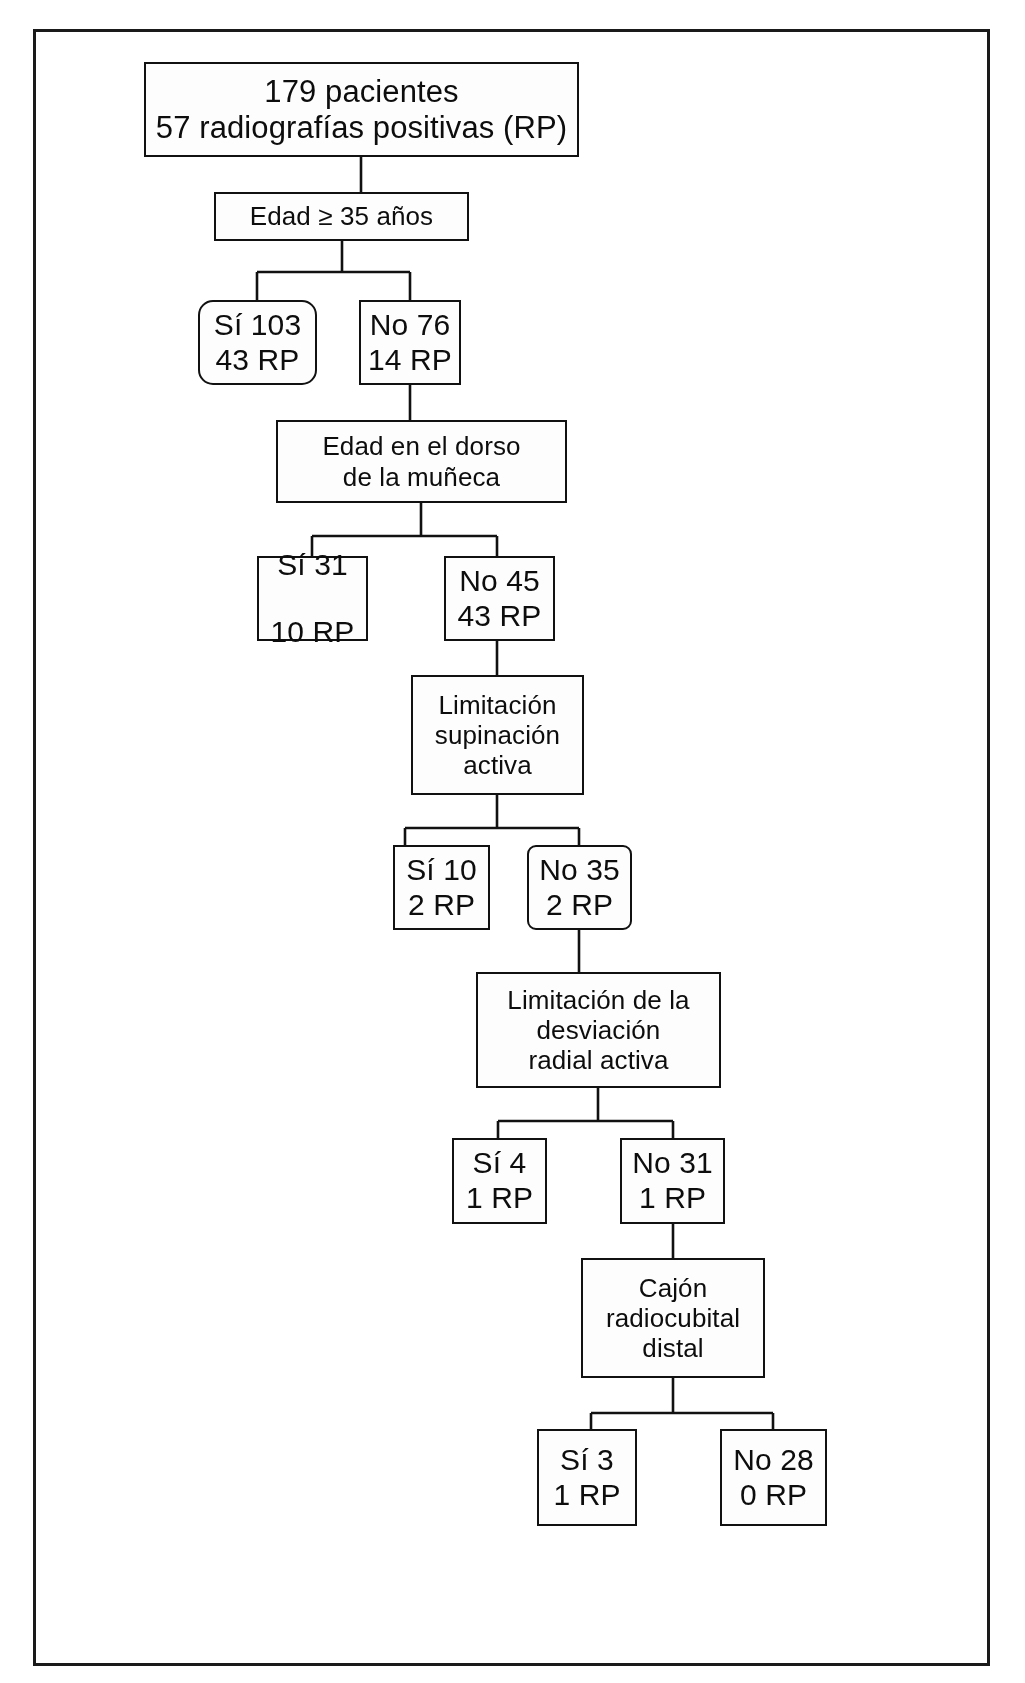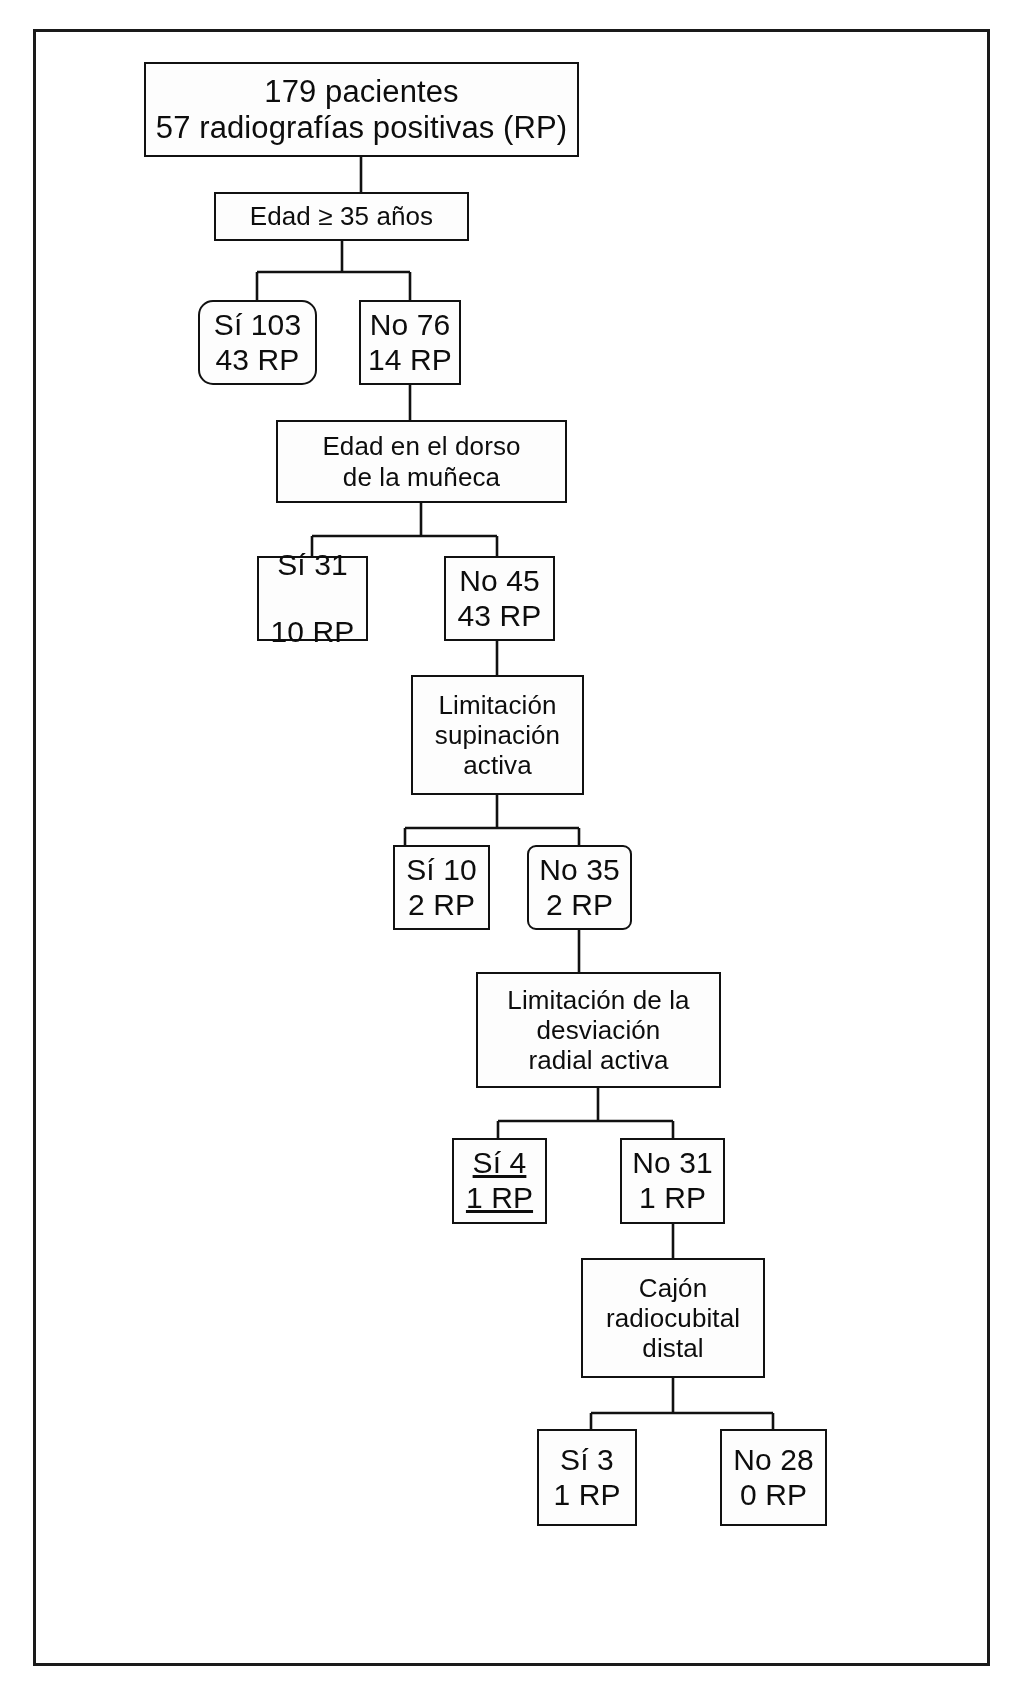--- a/index.html
+++ b/index.html
@@ -176,21 +176,21 @@
       <span class="line">No 35</span>
       <span class="line">2 RP</span>
     </div>
 
     <div class="node decision" style="left:468px; top:972px; width:245px; height:116px;">
       <span class="line">Limitación de la</span>
       <span class="line">desviación</span>
       <span class="line">radial activa</span>
     </div>
 
-    <div class="node leaf" style="left:444px; top:1138px; width:95px; height:86px;text-decoration:underline;">
+    <div class="node leaf" style="left:444px; top:1138px; width:95px; height:86px;">
       <span class="line">Sí 4</span>
       <span class="line">1 RP</span>
     </div>
 
     <div class="node leaf" style="left:612px; top:1138px; width:105px; height:86px;">
       <span class="line">No 31</span>
       <span class="line">1 RP</span>
     </div>
 
     <div class="node decision" style="left:573px; top:1258px; width:184px; height:120px;">

